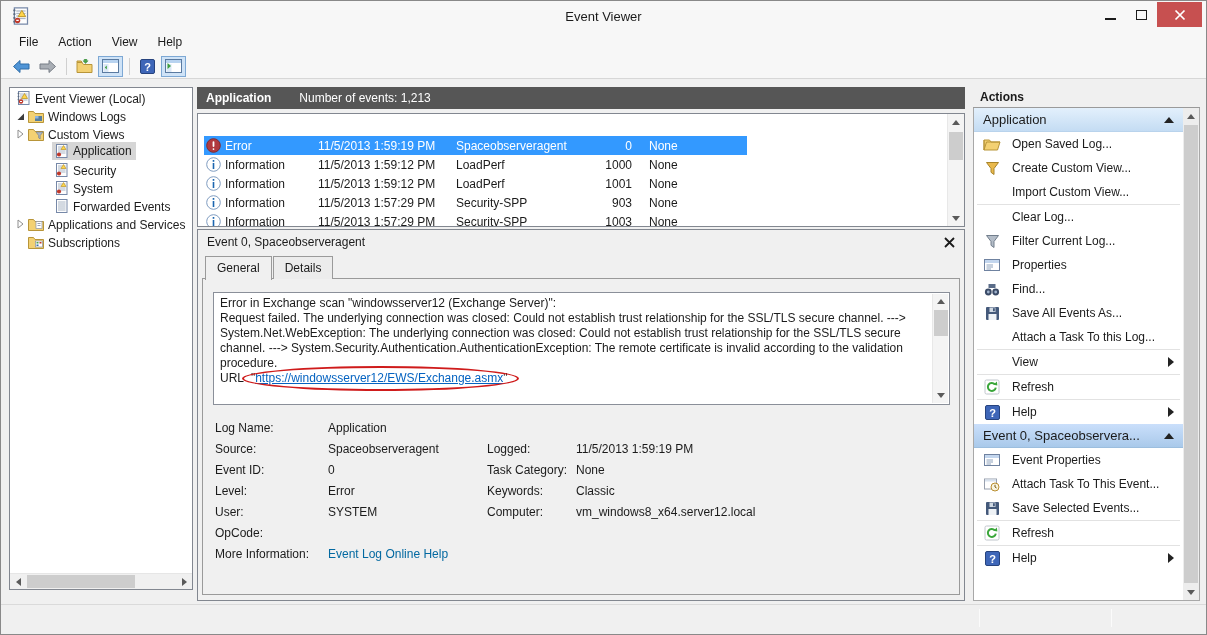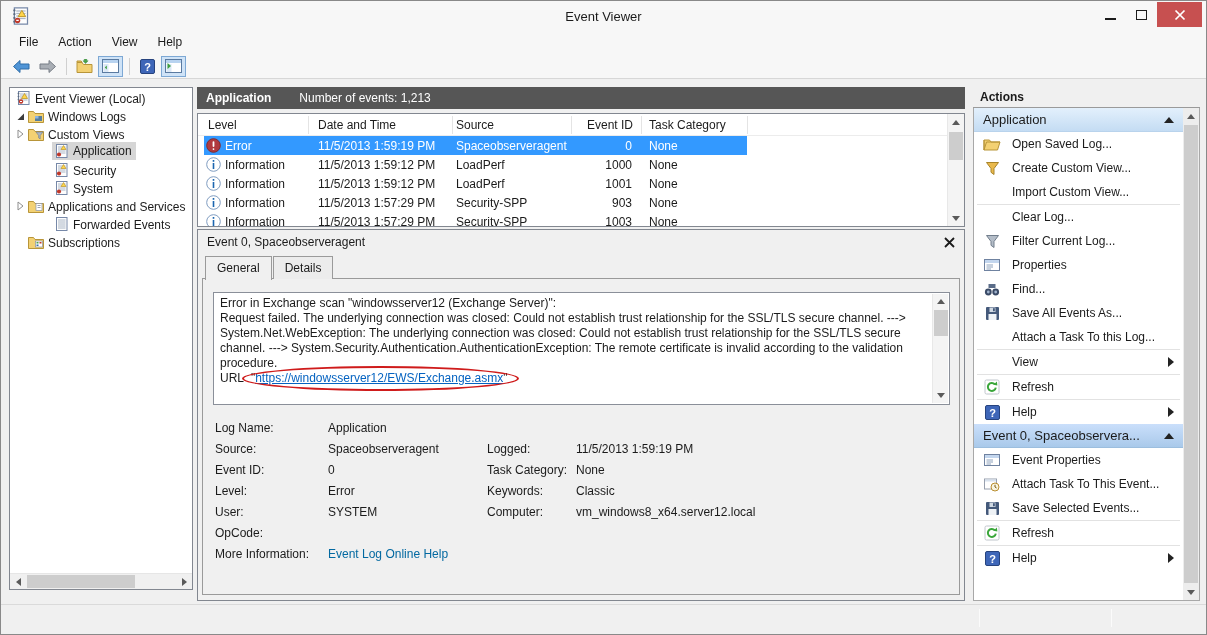--- a/index.html
+++ b/index.html
@@ -286,50 +286,50 @@
             <line x1="5" y1="4" x2="12.5" y2="4" stroke="#aab6c6"></line>
             <line x1="5" y1="6" x2="12.5" y2="6" stroke="#aab6c6"></line>
             <line x1="5" y1="8" x2="12.5" y2="8" stroke="#aab6c6"></line>
             <line x1="5" y1="10" x2="12.5" y2="10" stroke="#aab6c6"></line>
             <path d="M10.5 2.5 l2.5 4 h-5 Z" fill="#ffd54a" stroke="#b8901f" stroke-width="0.6"></path>
             <circle cx="6" cy="11.5" r="2.1" fill="#c0392b"></circle>
           </svg>
       </span>
       <span class="t-label">System</span>
     </div>
-    <div class="tree-item lvl1">
-      <span class="expander">
-          <svg width="14" height="14" viewBox="0 0 14 14">
-            <path d="M5 3 L10 7 L5 11 Z" fill="#fff" stroke="#8f8f8f"></path>
-          </svg>
-        </span>
-      <span class="t-ico">
-        <svg width="17" height="14" viewBox="0 0 17 14">
-            <path d="M0.5 2.5 h5 l1.5 2 H15.5 v9 H0.5 Z" fill="#f3d173" stroke="#b89539"></path>
-            <rect x="8" y="4.5" width="6" height="7" fill="#fff" stroke="#8a93a5" stroke-width="0.7"></rect>
-            <line x1="9.5" y1="6.5" x2="12.5" y2="6.5" stroke="#9aa5b5"></line>
-            <line x1="9.5" y1="8.5" x2="12.5" y2="8.5" stroke="#9aa5b5"></line>
-          </svg>
-      </span>
-      <span class="t-label">Applications and Services</span>
-    </div>
     <div class="tree-item lvl2">
       <span class="t-ico">
         <svg width="16" height="16" viewBox="0 0 16 16">
             <rect x="3.5" y="1.5" width="10.5" height="13" fill="#fdfdfd" stroke="#7688a8"></rect>
             <line x1="5" y1="4" x2="12.5" y2="4" stroke="#aab6c6"></line>
             <line x1="5" y1="6" x2="12.5" y2="6" stroke="#aab6c6"></line>
             <line x1="5" y1="8" x2="12.5" y2="8" stroke="#aab6c6"></line>
             <line x1="5" y1="10" x2="12.5" y2="10" stroke="#aab6c6"></line>
             <line x1="5" y1="12" x2="12.5" y2="12" stroke="#aab6c6"></line>
           </svg>
       </span>
       <span class="t-label">Forwarded Events</span>
     </div>
     <div class="tree-item lvl1">
+      <span class="expander">
+          <svg width="14" height="14" viewBox="0 0 14 14">
+            <path d="M5 3 L10 7 L5 11 Z" fill="#fff" stroke="#8f8f8f"></path>
+          </svg>
+        </span>
+      <span class="t-ico">
+        <svg width="17" height="14" viewBox="0 0 17 14">
+            <path d="M0.5 2.5 h5 l1.5 2 H15.5 v9 H0.5 Z" fill="#f3d173" stroke="#b89539"></path>
+            <rect x="8" y="4.5" width="6" height="7" fill="#fff" stroke="#8a93a5" stroke-width="0.7"></rect>
+            <line x1="9.5" y1="6.5" x2="12.5" y2="6.5" stroke="#9aa5b5"></line>
+            <line x1="9.5" y1="8.5" x2="12.5" y2="8.5" stroke="#9aa5b5"></line>
+          </svg>
+      </span>
+      <span class="t-label">Applications and Services</span>
+    </div>
+    <div class="tree-item lvl1">
       <span class="expander"></span>
       <span class="t-ico">
         <svg width="17" height="14" viewBox="0 0 17 14">
             <path d="M0.5 2.5 h5 l1.5 2 H15.5 v9 H0.5 Z" fill="#f3d173" stroke="#b89539"></path>
             <rect x="7.5" y="6" width="7" height="6" fill="#fff" stroke="#8a93a5" stroke-width="0.7"></rect>
             <rect x="8.5" y="7" width="2" height="1.5" fill="#4aa34a"></rect>
             <rect x="11.5" y="7" width="2" height="1.5" fill="#c0392b"></rect>
             <rect x="8.5" y="9.5" width="2" height="1.5" fill="#3a6ea5"></rect>
           </svg>
       </span>
@@ -345,32 +345,20 @@
         </div>
     </div>
   </div>
 
   <div class="list-header">
     <span class="hdr-title">Application</span>
     <span>Number of events: 1,213</span>
   </div>
 
   <div class="events-table">
-    <div class="cols-header">
-      <span class="col-label ch-level">Level</span>
-      <span class="col-label ch-date">Date and Time</span>
-      <span class="col-label ch-source">Source</span>
-      <span class="col-label ch-id">Event ID</span>
-      <span class="col-label ch-cat">Task Category</span>
-      <span class="col-sep" style="left:110px"></span>
-      <span class="col-sep" style="left:254px"></span>
-      <span class="col-sep" style="left:373px"></span>
-      <span class="col-sep" style="left:443px"></span>
-      <span class="col-sep" style="left:549px"></span>
-    </div>
     <div class="rows">
       <div class="event-row selected">
         <div class="row-highlight"></div>
         <span class="c-icon">
             <svg width="15" height="15" viewBox="0 0 15 15">
               <circle cx="7.5" cy="7.5" r="6.8" fill="#b03a3f" stroke="#7e2a2e"></circle>
               <rect x="6.6" y="3.2" width="1.8" height="5.8" rx="0.9" fill="#fff"></rect>
               <rect x="6.6" y="10.2" width="1.8" height="1.8" rx="0.9" fill="#fff"></rect>
             </svg>
           </span>

